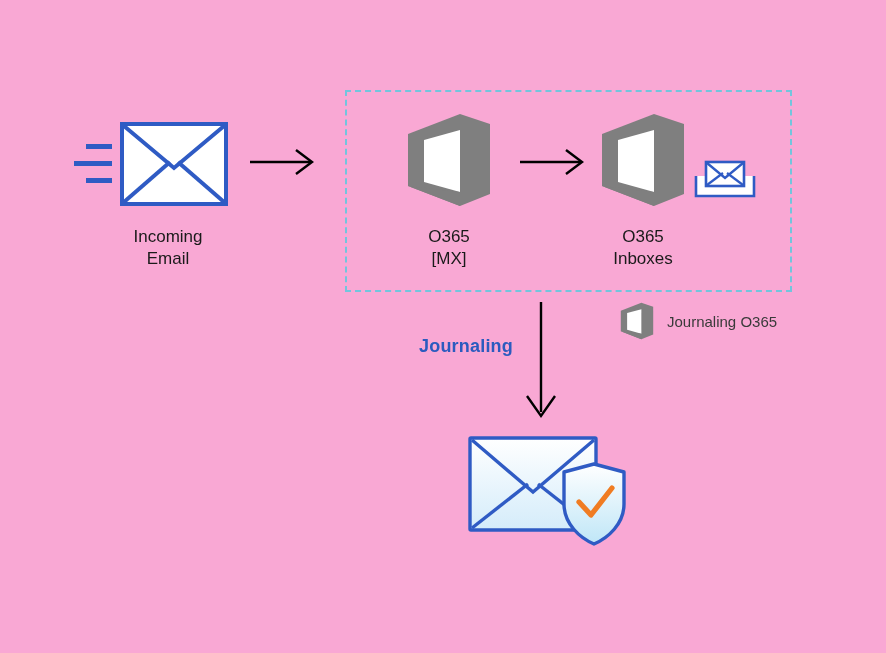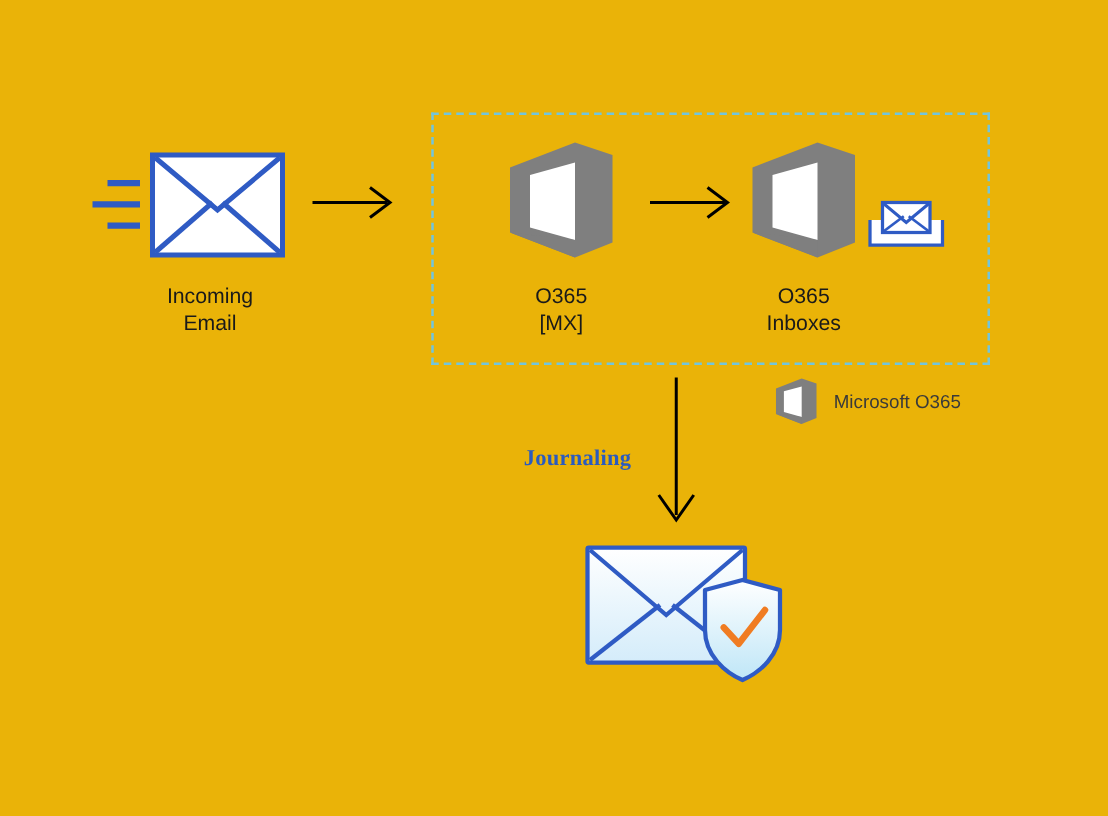--- a/index.html
+++ b/index.html
@@ -8,21 +8,21 @@
     background: #ffffff;
   }
   body {
     font-family: "Liberation Sans", sans-serif;
     -webkit-font-smoothing: antialiased;
   }
   #canvas {
     position: relative;
     width: 886px;
     height: 653px;
-    background: #eab308;
+    background: #f9a8d4;
     overflow: hidden;
   }
   .abs { position: absolute; }
 
   
   .dashed-box {
     left: 345px;
     top: 90px;
     width: 447px;
     height: 202px;
@@ -128,30 +128,30 @@
   <div class="abs caption" style="left:563px; top:226px; width:160px;">O365
 Inboxes</div>
 
   <div class="abs" style="left:620px; top:302px; width:34px; height:38px;">
     <svg width="34" height="38" viewBox="0 0 86 96">
       <path d="M2 22 L54 2 L84 12 L84 82 L54 94 L2 74 L2 22 Z" fill="#7f7f7f"></path>
       <path d="M18 28 L54 18 L54 80 L18 70 L18 28 Z" fill="#ffffff"></path>
       <path d="M2 74 L54 80 L54 94 L2 74 Z" fill="#7f7f7f"></path>
     </svg>
   </div>
-  <div class="abs legend-label" style="left:667px; top:313px;">Microsoft O365</div>
+  <div class="abs legend-label" style="left:667px; top:313px;">Journaling O365</div>
 
   <div class="abs" style="left:516px; top:300px; width:50px; height:124px;">
     <svg width="50" height="124" viewBox="0 0 50 124">
       <path d="M25 2 L25 112" stroke="#000000" stroke-width="2.4" fill="none"></path>
       <path d="M11 96 L25 116 L39 96" stroke="#000000" stroke-width="2.4" fill="none" stroke-linejoin="miter" stroke-linecap="butt"></path>
     </svg>
   </div>
 
-  <div class="abs journal-label" style="left:419px; top:356px;font-family:Liberation Serif, serif;">Journaling</div>
+  <div class="abs journal-label" style="left:419px; top:336px;">Journaling</div>
 
   <div class="abs" style="left:466px; top:432px; width:166px; height:116px;">
     <svg width="166" height="116" viewBox="0 0 166 116">
       <defs>
         <linearGradient id="envGrad" x1="0" y1="0" x2="0" y2="1">
           <stop offset="0%" stop-color="#ffffff"></stop>
           <stop offset="100%" stop-color="#d4ecfa"></stop>
         </linearGradient>
         <linearGradient id="shieldGrad" x1="0" y1="0" x2="0" y2="1">
           <stop offset="0%" stop-color="#ffffff"></stop>

